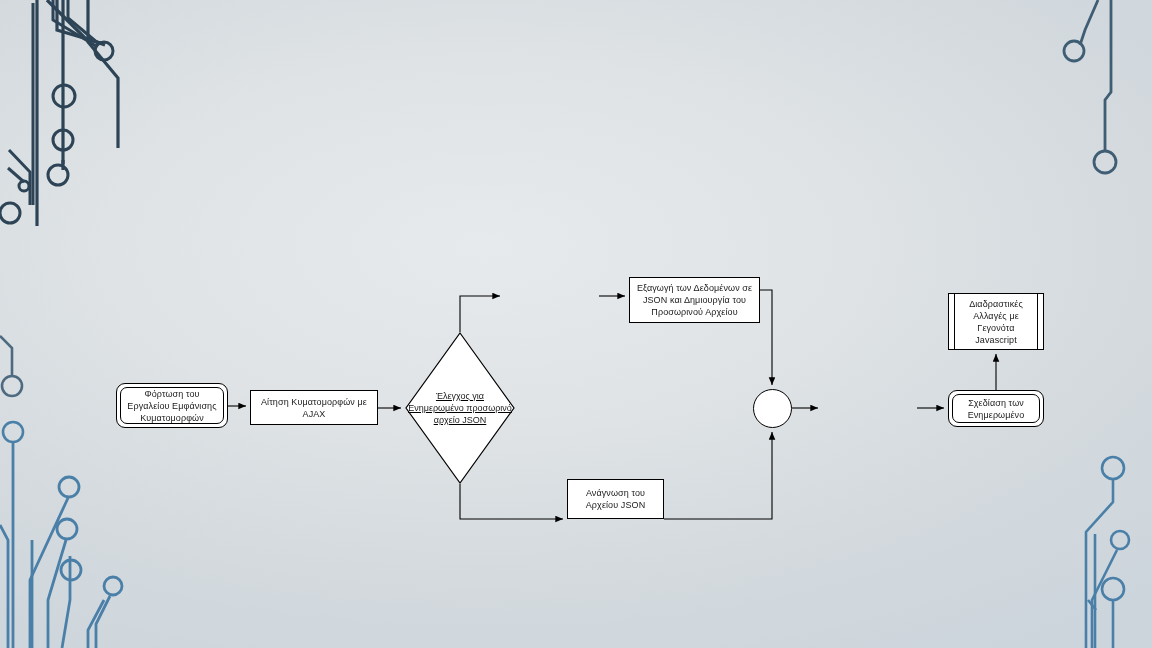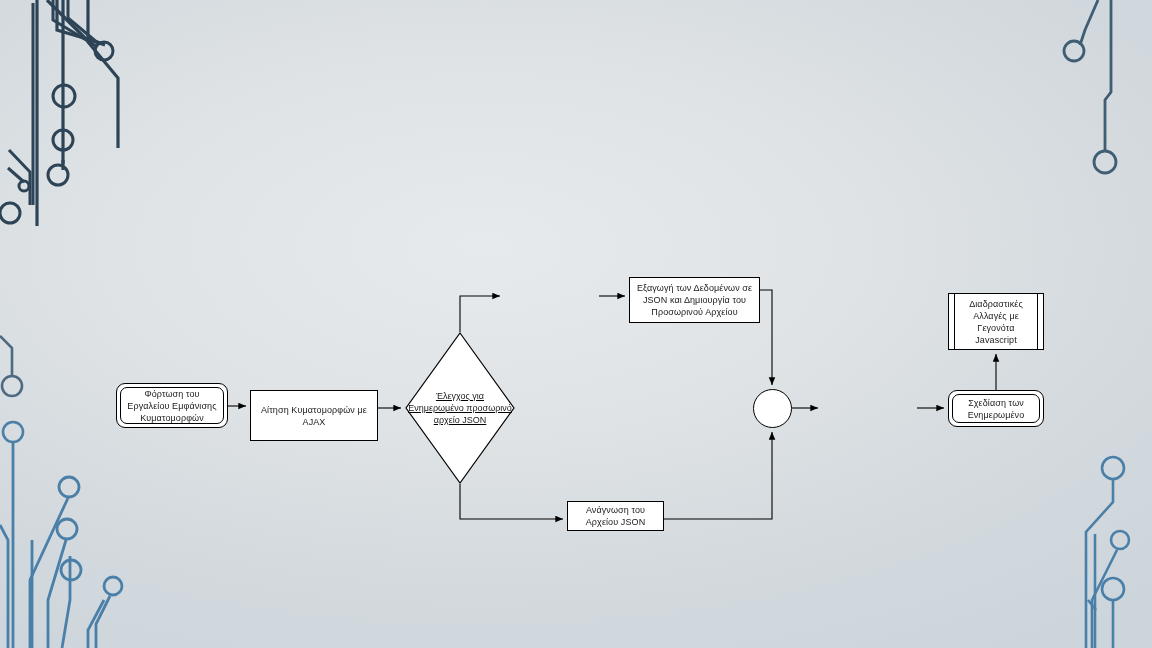--- a/index.html
+++ b/index.html
@@ -193,37 +193,37 @@
       <path d="M996 390 L996 354" marker-end="url(#ah)"></path>
     </g>
   </svg>
 
   <div class="node term" style="left:108px; top:383px; width:112px; height:45px;margin-left:8px;">
     <div class="inner">
       <span class="txt">Φόρτωση του Εργαλείου Εμφάνισης Κυματομορφών</span>
     </div>
   </div>
 
-  <div class="node" style="left:250px; top:390px; width:128px; height:51px;">
+  <div class="node" style="left:250px; top:390px; width:128px; height:35px;">
     <span class="txt">Αίτηση Κυματομορφών με AJAX</span>
   </div>
 
   <div class="diamond" style="left:405px; top:332px; width:110px; height:152px;">
     <svg class="dshape" viewBox="0 0 110 152" preserveAspectRatio="none">
       <polygon points="55,1 109,76 55,151 1,76" fill="#ffffff" stroke="#000000" stroke-width="1.2"></polygon>
     </svg>
     <span class="dtext">Έλεγχος για Ενημερωμένο προσωρινό αρχείο JSON</span>
   </div>
 
 
   <div class="node" style="left:629px; top:277px; width:131px; height:46px;">
     <span class="txt">Εξαγωγή των Δεδομένων σε JSON και Δημιουργία του Προσωρινού Αρχείου</span>
   </div>
 
-  <div class="node" style="left:567px; top:501px; width:97px; height:30px;justify-content:flex-end;">
+  <div class="node" style="left:567px; top:479px; width:97px; height:40px;justify-content:flex-end;">
     <span class="txt">Ανάγνωση του Αρχείου JSON</span>
   </div>
 
   <div class="merge" style="left:753px; top:389px; width:39px; height:39px;"></div>
 
 
   <div class="node term" style="left:948px; top:390px; width:96px; height:37px;">
     <div class="inner">
       <span class="txt">Σχεδίαση των Ενημερωμένο</span>
     </div>

